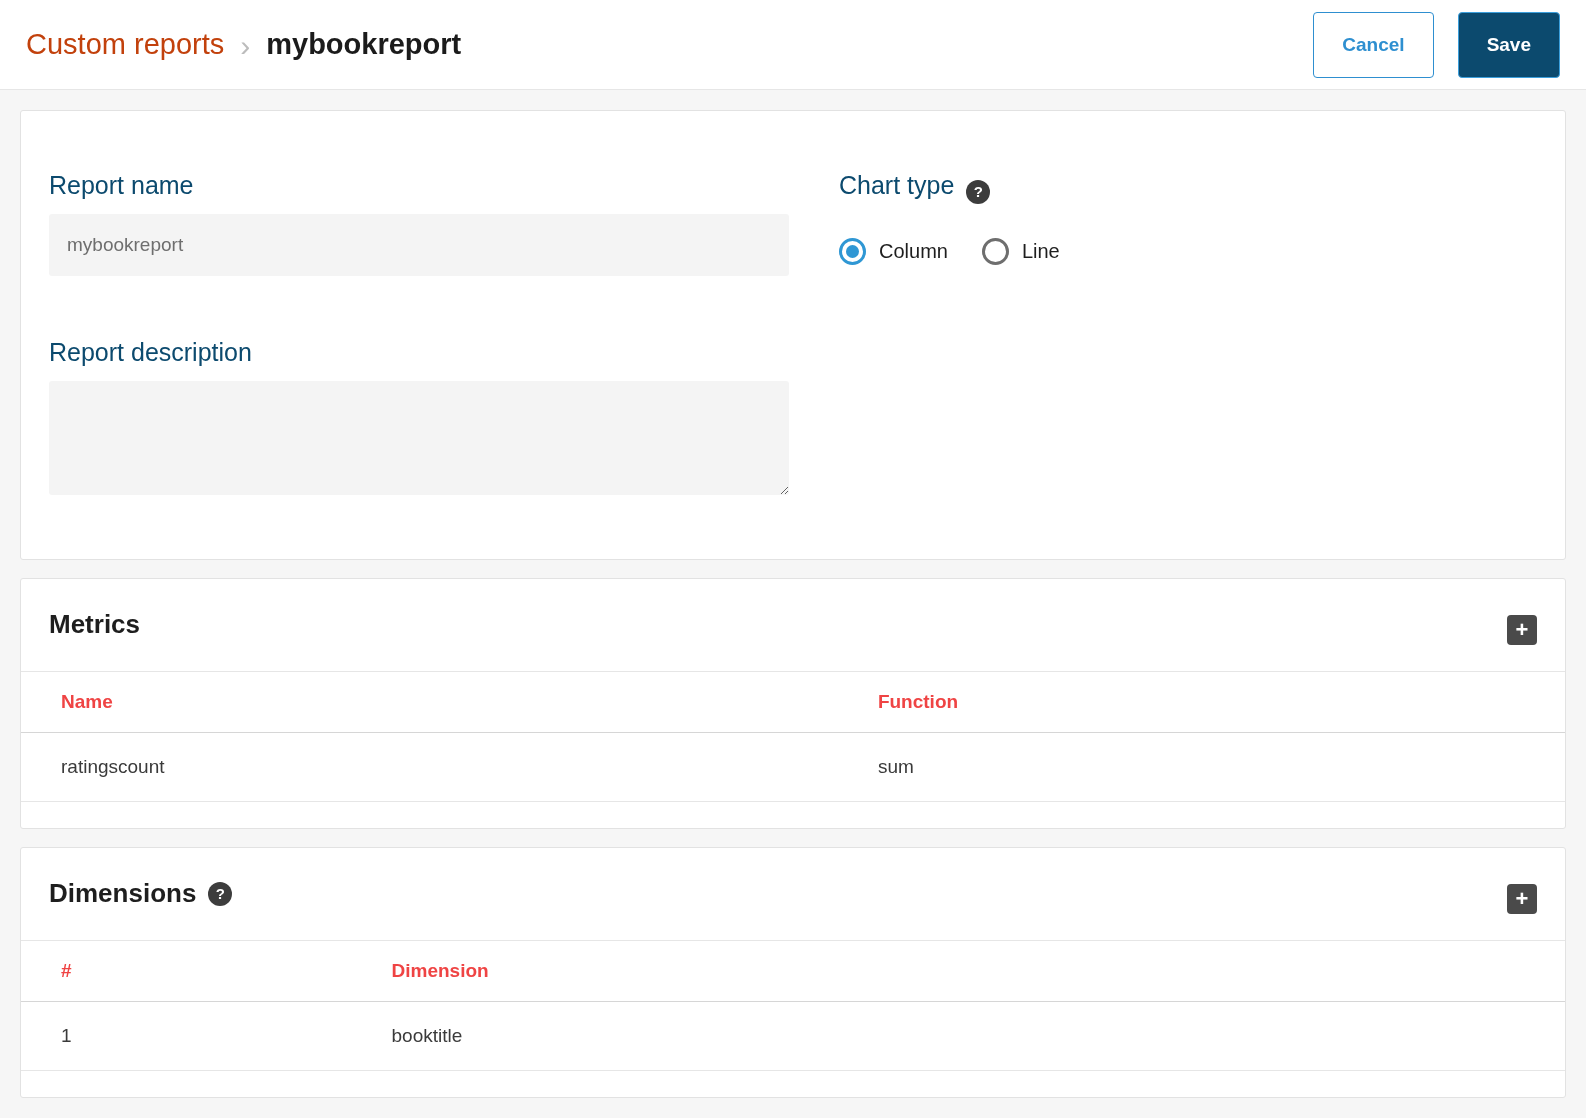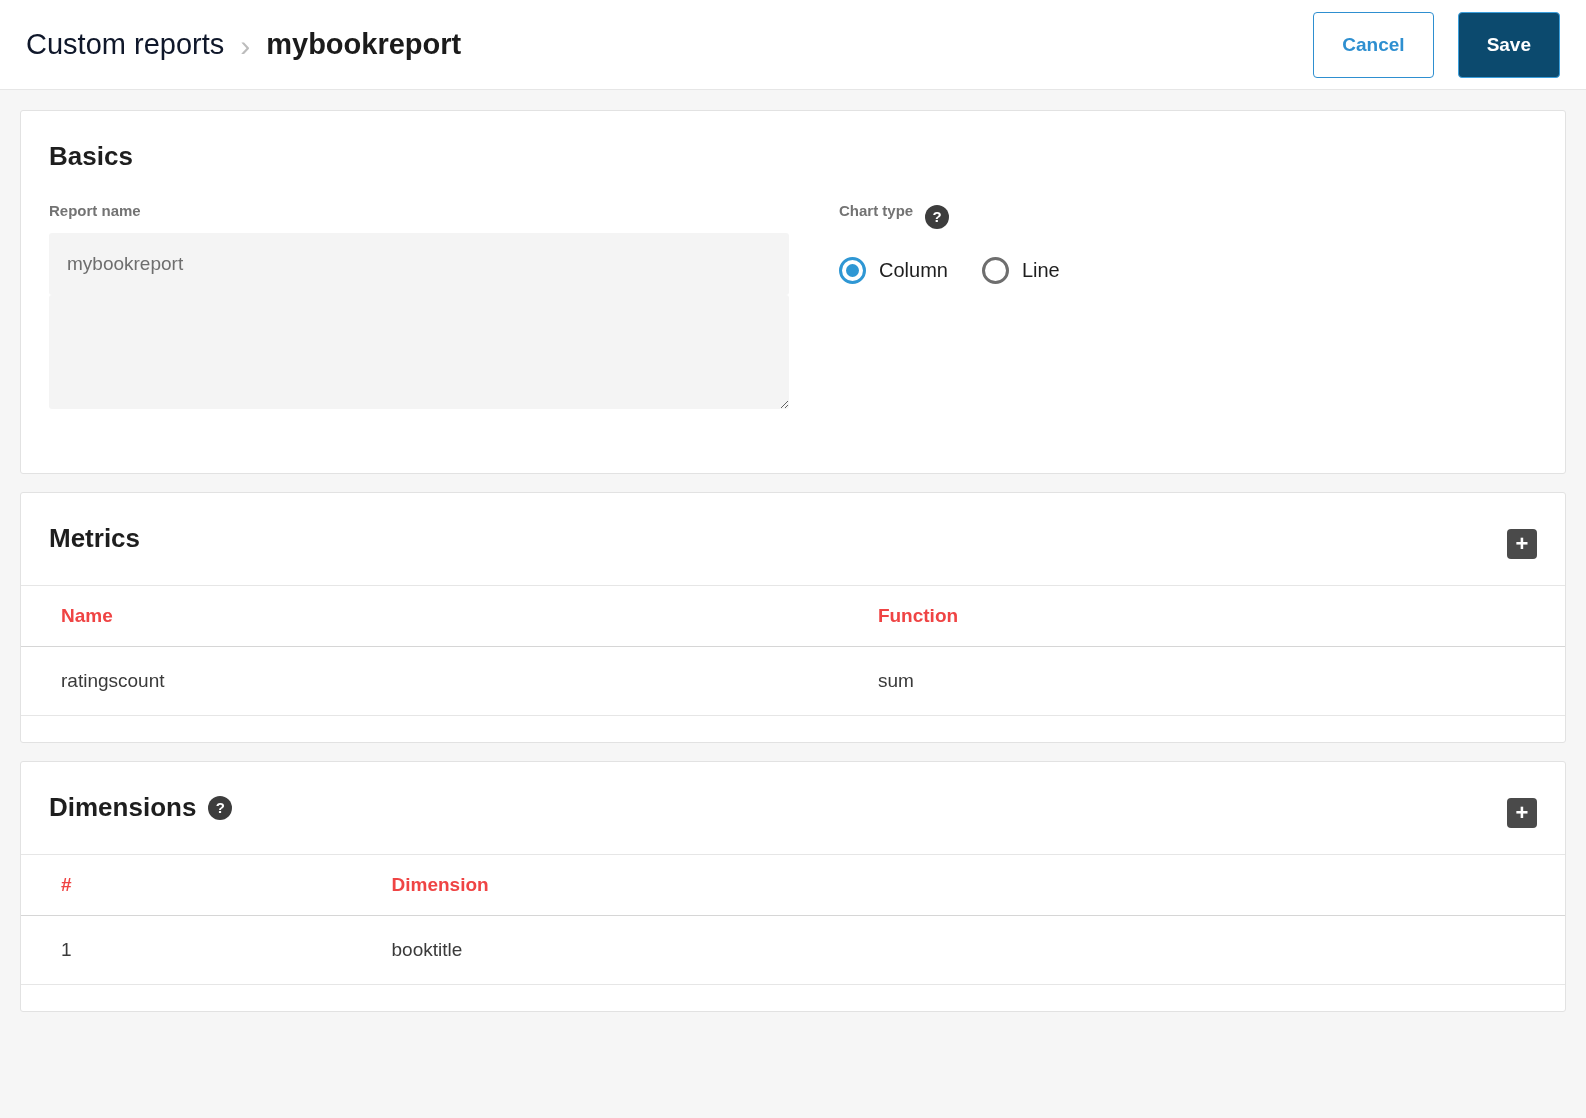--- a/index.html
+++ b/index.html
@@ -18,21 +18,21 @@
     height: 90px;
     padding: 0 26px;
     border-bottom: 1px solid #e6e6e6;
   }
   .breadcrumb {
     display: flex;
     align-items: center;
     gap: 16px;
     font-size: 29px;
   }
-  .crumb-parent { color: #0f172a; cursor: pointer; }
+  .crumb-parent { color: #c2410c; cursor: pointer; }
   .crumb-sep { color: #bcbcbc; font-size: 30px; line-height: 1; padding-top: 2px; }
   .crumb-current { color: #1b1b1b; font-weight: bold; }
   .header-actions { display: flex; align-items: center; gap: 24px; }
   .btn {
     font-family: "Liberation Sans", sans-serif;
     font-size: 19px;
     font-weight: bold;
     border-radius: 4px;
     cursor: pointer;
     padding: 21px 28px;
@@ -63,23 +63,23 @@
   
   .basics-card { padding: 30px 28px 60px 28px; }
   .basics-grid {
     display: grid;
     grid-template-columns: 740px 1fr;
     column-gap: 50px;
     margin-top: 30px;
   }
   .field-label {
     display: block;
-    font-size: 15px;
-    font-weight: bold;
-    color: #737373;
+    font-size: 25px;
+    font-weight: normal;
+    color: #0c4a6e;
     margin-bottom: 14px;
   }
   .text-input {
     width: 100%;
     height: 62px;
     background: #f4f4f4;
     border: none;
     border-radius: 3px;
     padding: 0 18px;
     font-family: "Liberation Sans", sans-serif;
@@ -206,25 +206,25 @@
   </div>
   <div class="header-actions">
     <button class="btn btn-cancel">Cancel</button>
     <button class="btn btn-save">Save</button>
   </div>
 </header>
 
 <main>
 
   <section class="card basics-card">
-    <h2>Basics</h2>
     <div class="basics-grid">
       <div class="basics-left">
         <label class="field-label">Report name</label>
         <input type="text" class="text-input" value="mybookreport" style="">
+        <label class="field-label desc-label">Report description</label>
         <textarea class="textarea-input" style=""></textarea>
       </div>
       <div class="basics-right">
         <div class="label-row">
           <span class="field-label">Chart type</span>
           <span class="help-icon">?</span>
         </div>
         <div class="radio-group">
           <label class="radio">
             <span class="radio-circle selected">

